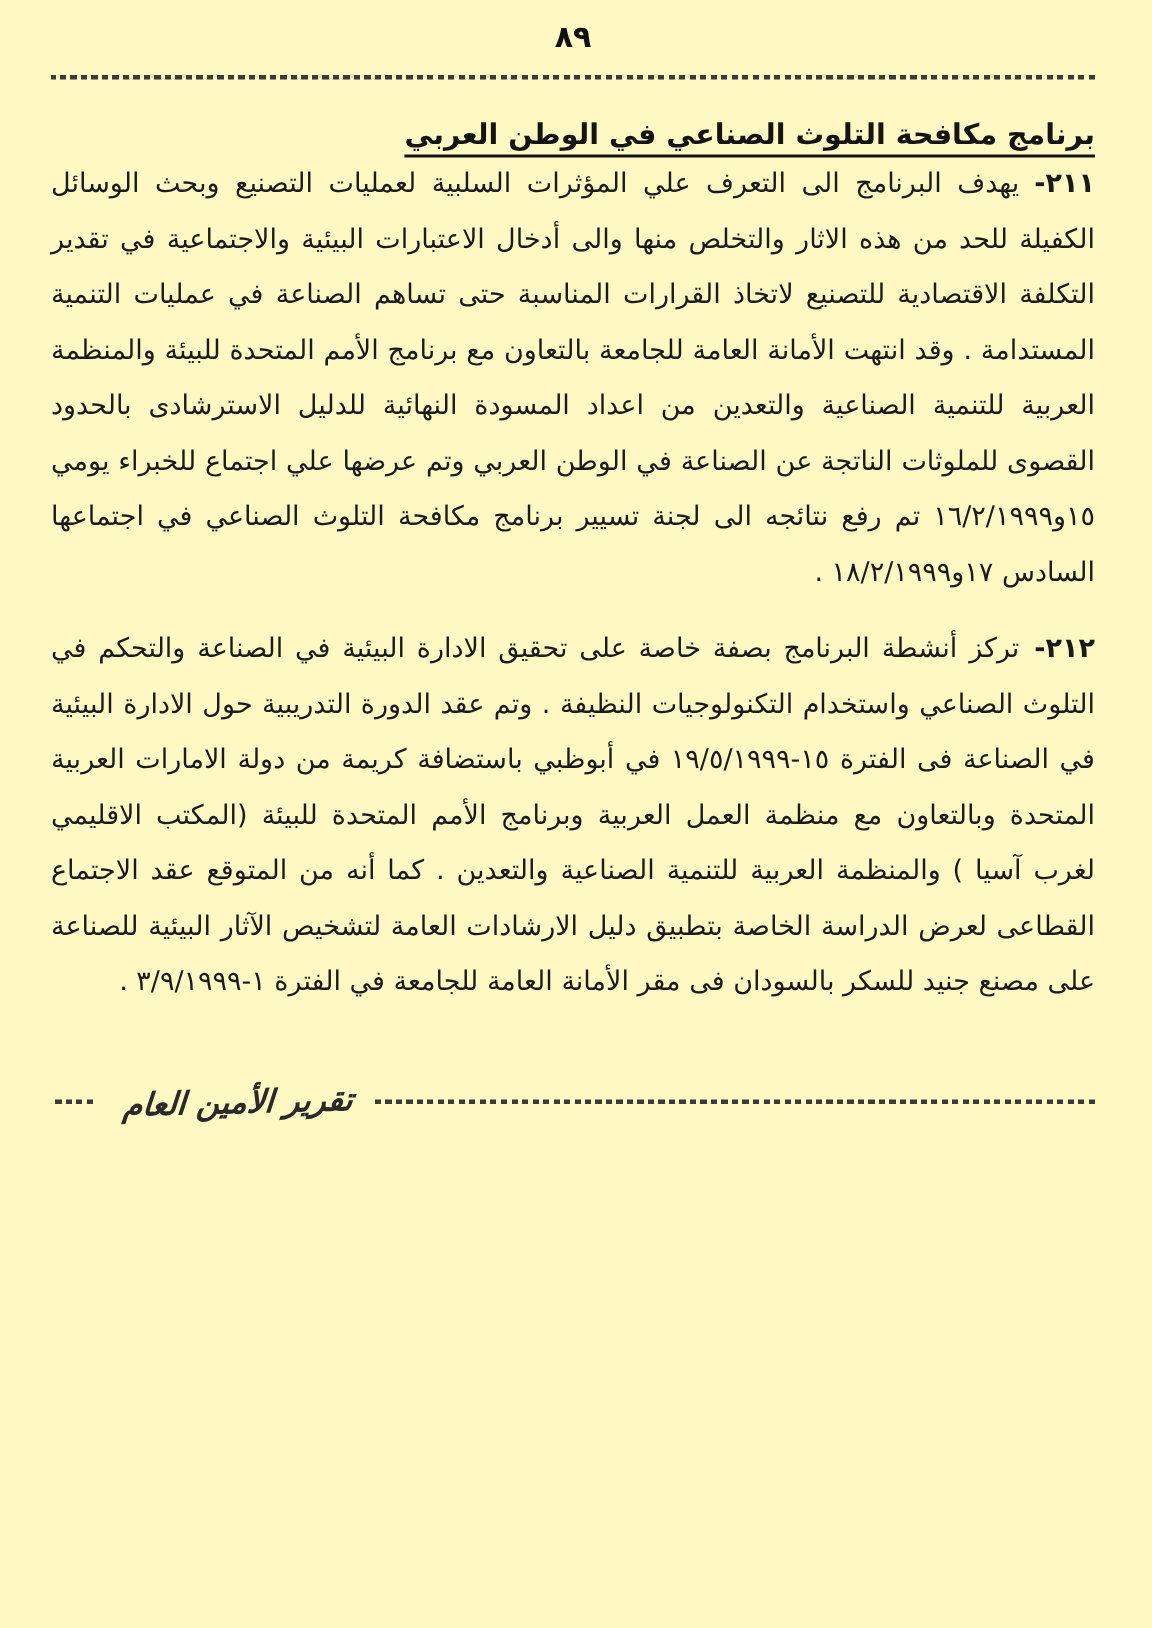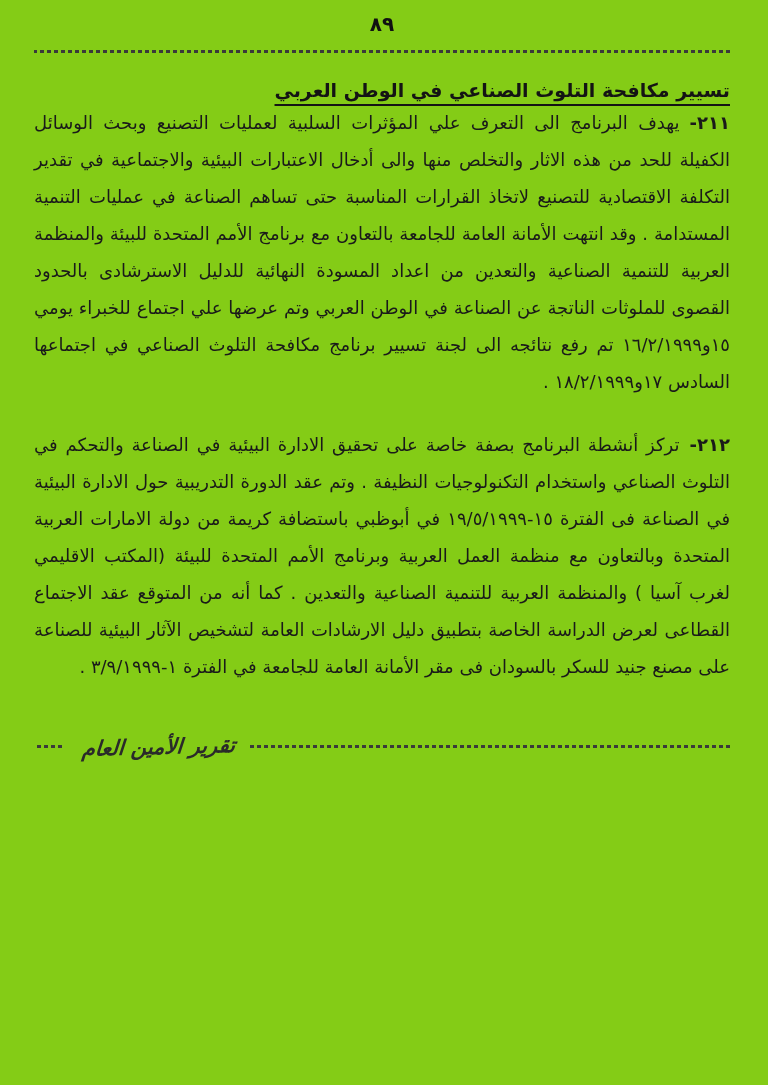--- a/index.html
+++ b/index.html
@@ -7,21 +7,21 @@
   html, body {
     width: 768px;
     background: #ffffff;
     font-family: "DejaVu Sans", sans-serif;
     color: #141414;
   }
 
   .page {
     width: 768px;
     height: 1085px;
-    background: #84cc16;
+    background: #fef9c3;
     padding: 12px 38px 0 34px;
     direction: rtl;
     overflow: hidden;
   }
 
   .page-number {
     text-align: center;
     font-size: 20px;
     font-weight: 700;
     letter-spacing: 2px;
@@ -53,21 +53,21 @@
     color: #1a1a1a;
   }
 
   .paragraph .para-number {
     font-weight: 700;
     margin-left: 10px;
     white-space: nowrap;
   }
 
   .paragraph + .paragraph {
-    margin-top: 26px;
+    margin-top: 14px;
   }
 
   .footer {
     margin-top: 50px;
     display: flex;
     align-items: center;
     direction: rtl;
   }
 
   .footer-dash {
@@ -91,21 +91,21 @@
 </head>
 <body>
 
 <div class="page">
 
   <div class="page-number">٨٩</div>
 
   <div class="top-divider"></div>
 
   <div>
-    <h1 class="doc-title">تسيير مكافحة التلوث الصناعي في الوطن العربي</h1>
+    <h1 class="doc-title">برنامج مكافحة التلوث الصناعي في الوطن العربي</h1>
   </div>
 
   <p class="paragraph">
     <span class="para-number">٢١١-</span><span>يهدف البرنامج الى التعرف علي المؤثرات السلبية لعمليات التصنيع وبحث الوسائل الكفيلة للحد من هذه الاثار والتخلص منها والى أدخال الاعتبارات البيئية والاجتماعية في تقدير التكلفة الاقتصادية للتصنيع لاتخاذ القرارات المناسبة حتى تساهم الصناعة في عمليات التنمية المستدامة . وقد انتهت الأمانة العامة للجامعة بالتعاون مع برنامج الأمم المتحدة للبيئة والمنظمة العربية للتنمية الصناعية والتعدين من اعداد المسودة النهائية للدليل الاسترشادى بالحدود القصوى للملوثات الناتجة عن الصناعة في الوطن العربي وتم عرضها علي اجتماع للخبراء يومي ١٥و١٦/٢/١٩٩٩ تم رفع نتائجه الى لجنة تسيير برنامج مكافحة التلوث الصناعي في اجتماعها السادس ١٧و١٨/٢/١٩٩٩ .</span>
   </p>
 
   <p class="paragraph">
     <span class="para-number">٢١٢-</span><span>تركز أنشطة البرنامج بصفة خاصة على تحقيق الادارة البيئية في الصناعة والتحكم في التلوث الصناعي واستخدام التكنولوجيات النظيفة . وتم عقد الدورة التدريبية حول الادارة البيئية في الصناعة فى الفترة ١٥-١٩/٥/١٩٩٩ في أبوظبي باستضافة كريمة من دولة الامارات العربية المتحدة وبالتعاون مع منظمة العمل العربية وبرنامج الأمم المتحدة للبيئة (المكتب الاقليمي لغرب آسيا ) والمنظمة العربية للتنمية الصناعية والتعدين . كما أنه من المتوقع عقد الاجتماع القطاعى لعرض الدراسة الخاصة بتطبيق دليل الارشادات العامة لتشخيص الآثار البيئية للصناعة على مصنع جنيد للسكر بالسودان فى مقر الأمانة العامة للجامعة في الفترة ١-٣/٩/١٩٩٩ .</span>
   </p>
 

